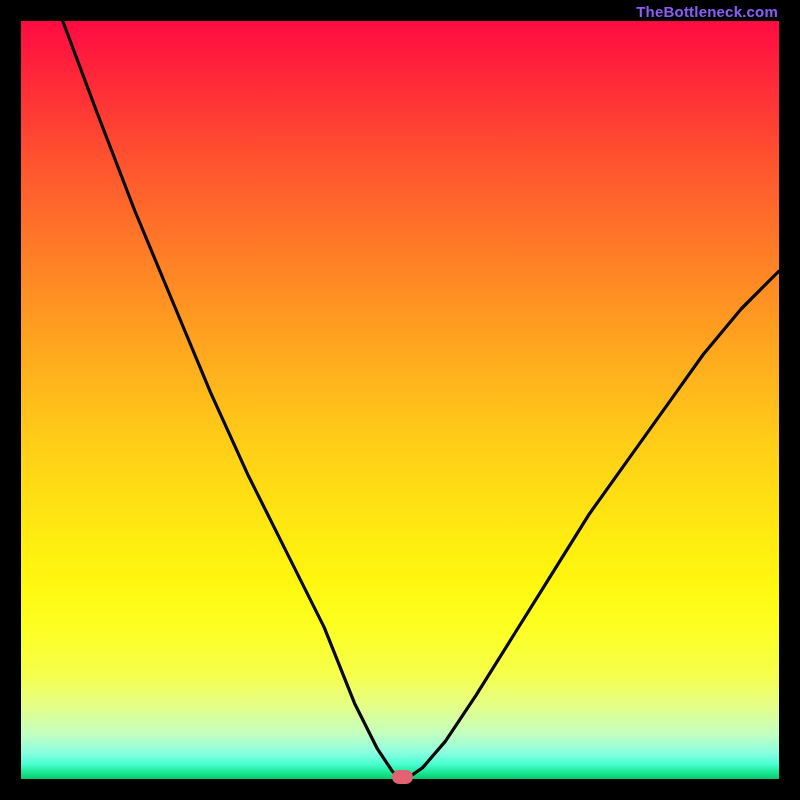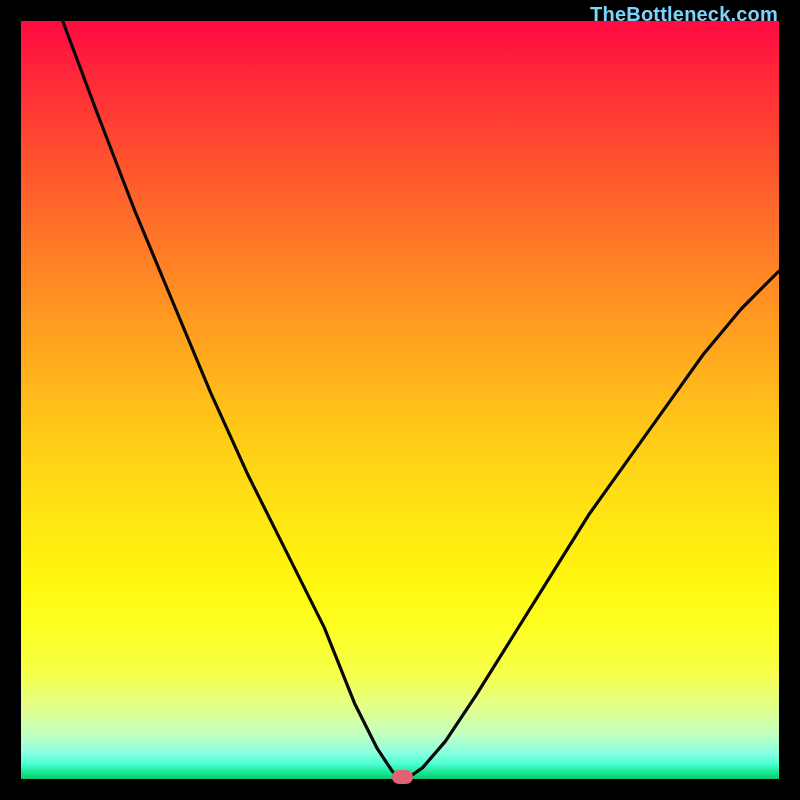--- a/index.html
+++ b/index.html
@@ -39,23 +39,23 @@
       #18e68f 99.2%,
       #09c86e 100%
     );
     box-sizing: border-box;
   }
   .watermark {
     position: absolute;
     top: 3px;
     right: 22px;
     font-family: Arial, Helvetica, sans-serif;
-    font-size: 20px;
+    font-size: 15px;
     font-weight: 600;
-    color: #7dd3fc;
+    color: #8b5cf6;
     letter-spacing: 0.2px;
   }
   .curve-svg {
     position: absolute;
     left: 21px;
     top: 21px;
     width: 758px;
     height: 758px;
   }
   .curve-path {

